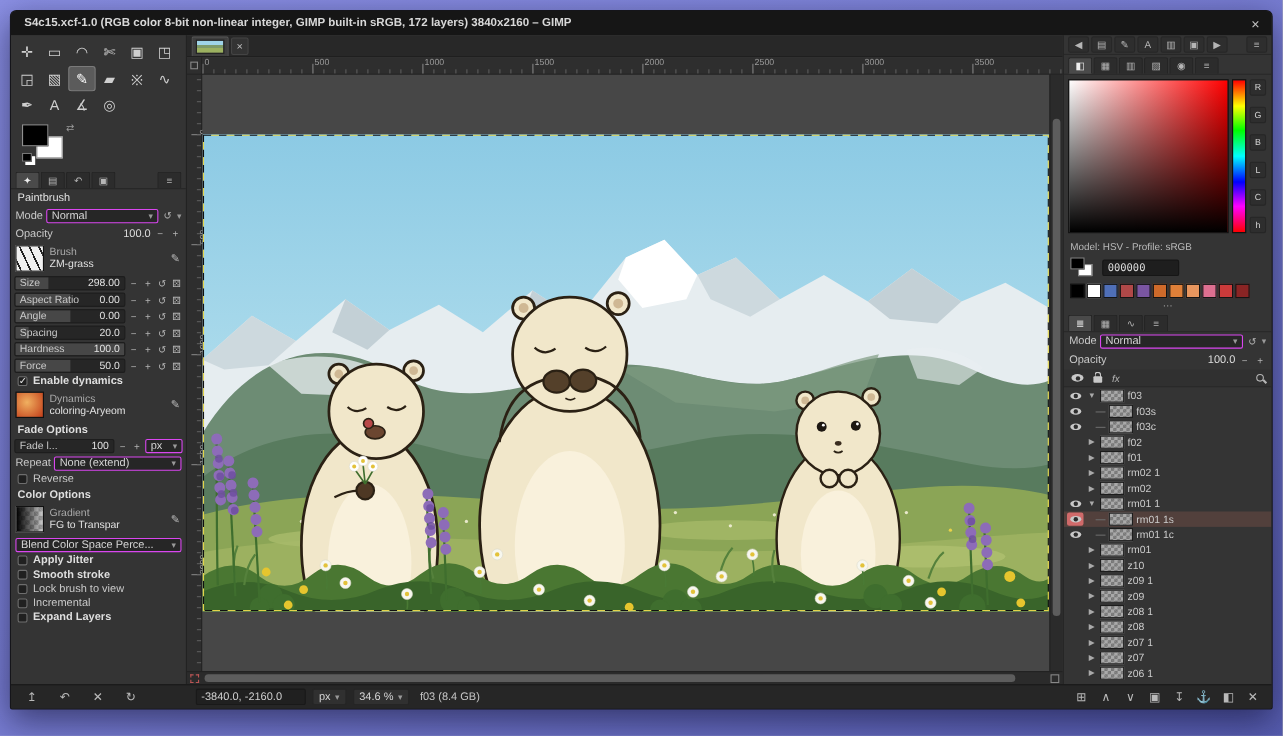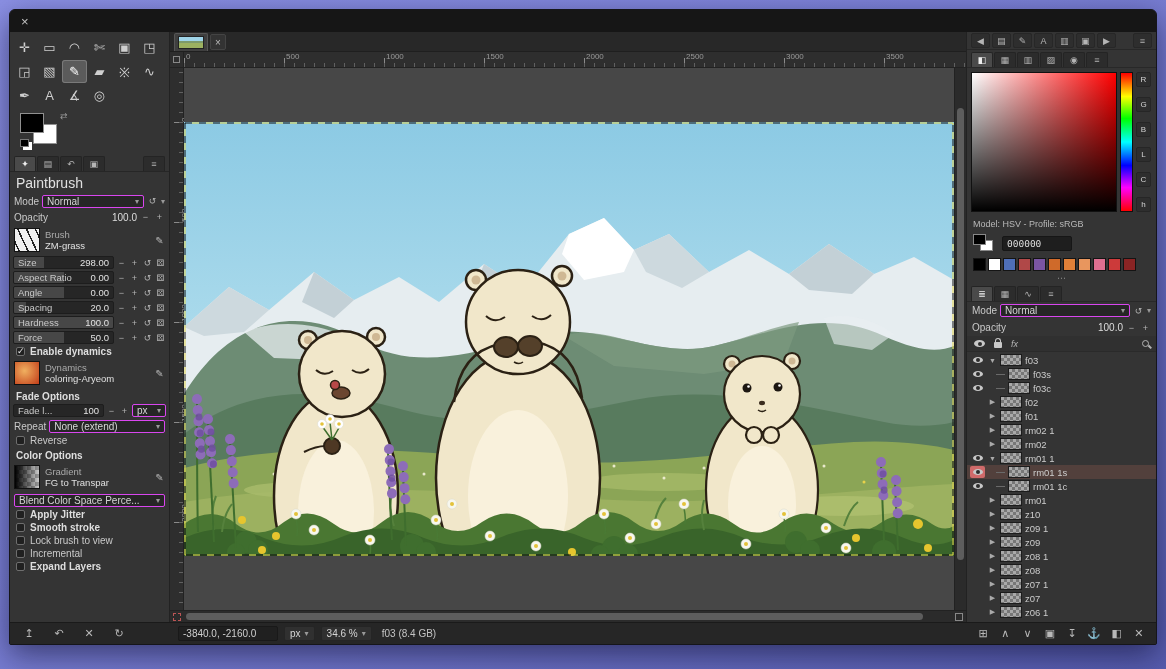--- a/index.html
+++ b/index.html
@@ -24,21 +24,21 @@
   .tool.active{background:#5b5b5b;color:#fff;box-shadow:inset 0 0 0 1px #7a7a7a;}
   .fgbg{position:relative;width:60px;height:40px;margin:4px 0 2px 10px;flex:0 0 40px;}
   .fg-swatch{position:absolute;left:0;top:0;width:24px;height:20px;background:#000;border:1px solid #909090;z-index:2;}
   .bg-swatch{position:absolute;left:13px;top:11px;width:24px;height:20px;background:#fff;border:1px solid #909090;}
   .swap-ic{position:absolute;left:40px;top:-2px;font-size:9px;color:#9a9a9a;}
   .def-ic{position:absolute;left:0;top:26px;width:9px;height:8px;background:#000;box-shadow:3px 3px 0 #fff;border:1px solid #777;}
   .dock-tabs{display:flex;align-items:flex-end;height:17px;padding:0 4px;border-bottom:1px solid #262626;gap:1px;}
   .dtab{width:22px;height:15px;display:flex;align-items:center;justify-content:center;font-size:9px;color:#b5b5b5;background:#2c2c2c;border:1px solid #242424;border-bottom:none;border-radius:2px 2px 0 0;}
   .dtab.active{background:#4a4a4a;color:#eee;}
   .dock-tabs .dtab:last-child{margin-left:auto;}
-  .tool-title{padding:3px 6px 2px;color:#e0e0e0;font-size:14px;}
+  .tool-title{padding:3px 6px 2px;color:#e0e0e0;font-size:10px;}
   .opt-row{display:flex;align-items:center;height:16px;padding:0 4px;gap:3px;}
   .olabel{white-space:nowrap;}
   .ovalue{margin-left:auto;color:#ddd;}
   .combo{background:#262626;border:1px solid #d946ef;border-radius:2px;height:13px;display:flex;align-items:center;justify-content:space-between;padding:0 4px;gap:4px;color:#d5d5d5;flex:1;min-width:0;white-space:nowrap;overflow:hidden;}
   .combo.grow{flex:1;}
   .combo.unit{flex:0 0 34px;}
   .caret{font-size:8px;color:#999;}
   .mini{width:11px;text-align:center;font-size:9px;color:#b5b5b5;flex:0 0 11px;}
   .srow{display:flex;align-items:center;height:15px;padding:0 3px;gap:2px;}
   .sbar{flex:1;position:relative;height:13px;background:#262626;border:1px solid #1d1d1d;border-radius:2px;overflow:hidden;display:flex;justify-content:space-between;align-items:center;padding:0 4px;font-size:9.5px;min-width:0;}
@@ -148,20 +148,21 @@
   .pos-box{width:100px;height:15px;background:#202020;border:1px solid #191919;border-radius:2px;display:flex;align-items:center;padding:0 4px;color:#cfcfcf;}
   .scombo{height:15px;background:#303030;border:1px solid #252525;border-radius:2px;display:flex;align-items:center;gap:4px;padding:0 5px;color:#d5d5d5;}
   .status-msg{margin-left:4px;color:#c4c4c4;white-space:nowrap;}
 </style>
 </head>
 <body>
 
 <div class="window">
 
   <div class="titlebar">
+    <span class="title-text">S4c15.xcf-1.0 (RGB color 8-bit non-linear integer, GIMP built-in sRGB, 172 layers) 3840x2160 – GIMP</span>
     <span class="close-btn">×</span>
   </div>
 
   <div class="main">
 
     <div class="left-panel">
       <div id="toolbox" class="toolbox">
           <div class="tool">✛</div>
           <div class="tool">▭</div>
           <div class="tool">◠</div>

